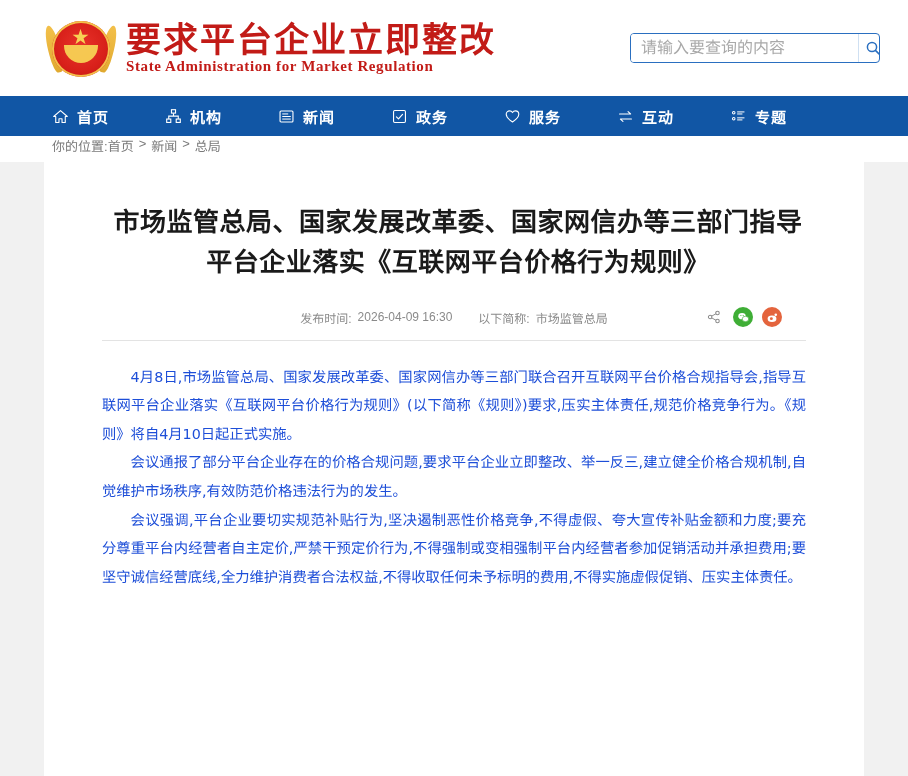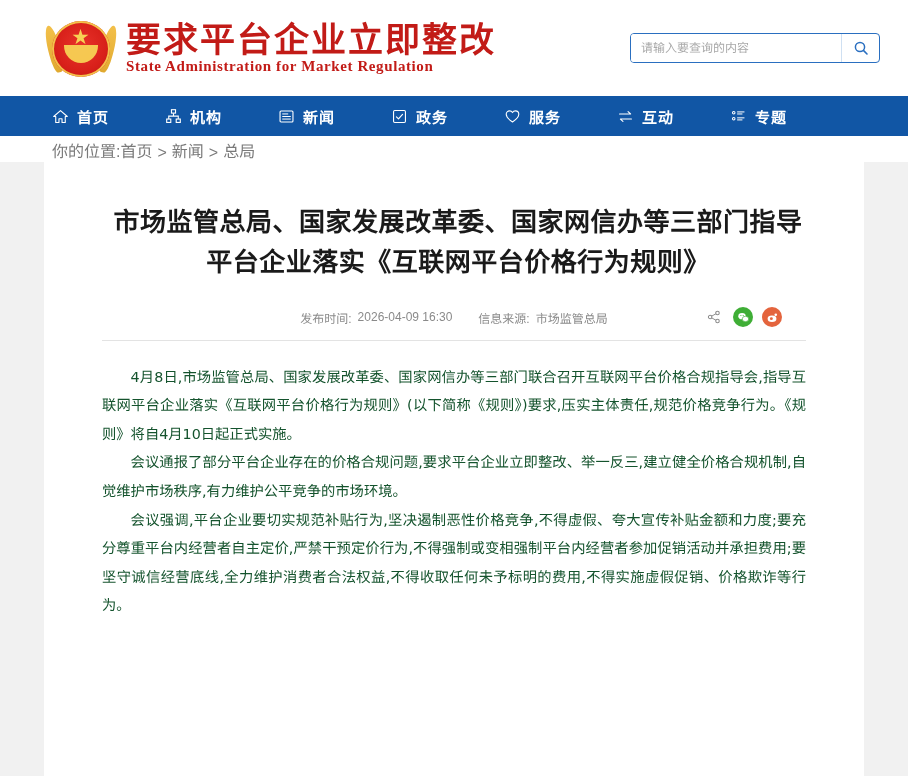--- a/index.html
+++ b/index.html
@@ -82,21 +82,21 @@
     display: flex;
     align-items: center;
     background: #fff;
     overflow: hidden;
   }
   .search-input {
     border: 0; outline: 0;
     flex: 1 1 auto;
     height: 100%;
     padding: 0 10px;
-    font-size: 12px;
+    font-size: 16px;
     color: #333;
     font-family: "Liberation Sans", sans-serif;
   }
   .search-input::placeholder { color: #a9a9a9; }
   .search-btn {
     width: 38px; height: 100%;
     border: 0; background: transparent;
     border-left: 1px solid #cfe0f2;
     cursor: pointer;
     display: flex; align-items: center; justify-content: center;
@@ -123,24 +123,24 @@
     cursor: pointer;
     white-space: nowrap;
   }
   .nav-item .ni-label { font-weight: bold; letter-spacing: 1px; }
   .nav-icon { width: 17px; height: 17px; display: block; }
 
   
   .breadcrumb {
     height: 26px;
     background: #ffffff;
-    font-size: 16px;
+    font-size: 13px;
     color: #7a7a7a;
     display: flex;
-    align-items: flex-end;
+    align-items: flex-start;
     padding-left: 52px;
   }
   .breadcrumb a { color: #7a7a7a; text-decoration: none; }
   .breadcrumb .sep { margin: 0 5px; }
 
   
   .page-bg {
     background: #f1f1f1;
     height: calc(776px - 96px - 40px - 26px);
     padding: 0;
@@ -188,21 +188,21 @@
   .divider {
     margin-top: 14px;
     border-top: 1px solid #e3e3e3;
   }
 
   .body-text {
     margin-top: 22px;
     font-family: "DejaVu Sans", sans-serif;
     font-size: 14.3px;
     line-height: 2.0;
-    color: #14532d;
+    color: #1d4ed8;
     text-align: justify;
   }
   .body-text p { margin: 0; text-indent: 2em; }
 </style>
 </head>
 <body>
 
 <div class="header">
   <div class="emblem">
     <div class="wheat-l"></div>
@@ -301,21 +301,21 @@
 </div>
 
 <div class="page-bg">
   <div class="card">
 
     <h1 class="article-title">市场监管总局、国家发展改革委、国家网信办等三部门指导平台企业落实《互联网平台价格行为规则》</h1>
 
     <div class="meta-row">
       <span class="meta-item">发布时间:</span>
       <span class="meta-item" style="margin-left:-20px;">2026-04-09 16:30</span>
-      <span class="meta-item">信息来源:</span>
+      <span class="meta-item">以下简称:</span>
       <span class="meta-item" style="margin-left:-20px;text-align:right;">市场监管总局</span>
 
       <span class="share-group">
         <span class="share-ico share-plain">
           <svg width="14" height="14" viewBox="0 0 16 16">
             <circle cx="12" cy="3.4" r="2" fill="none" stroke="#8a8a8a" stroke-width="1.2"></circle>
             <circle cx="12" cy="12.6" r="2" fill="none" stroke="#8a8a8a" stroke-width="1.2"></circle>
             <circle cx="3.6" cy="8" r="2" fill="none" stroke="#8a8a8a" stroke-width="1.2"></circle>
             <line x1="5.4" y1="7" x2="10.2" y2="4.3" stroke="#8a8a8a" stroke-width="1.1"></line>
             <line x1="5.4" y1="9" x2="10.2" y2="11.7" stroke="#8a8a8a" stroke-width="1.1"></line>
@@ -336,18 +336,18 @@
             <circle cx="12" cy="4.6" r="1.6" fill="#fff"></circle>
           </svg>
         </span>
       </span>
     </div>
 
     <div class="divider"></div>
 
     <div class="body-text">
       <p>4月8日,市场监管总局、国家发展改革委、国家网信办等三部门联合召开互联网平台价格合规指导会,指导互联网平台企业落实《互联网平台价格行为规则》(以下简称《规则》)要求,压实主体责任,规范价格竞争行为。《规则》将自4月10日起正式实施。</p>
-      <p>会议通报了部分平台企业存在的价格合规问题,要求平台企业立即整改、举一反三,建立健全价格合规机制,自觉维护市场秩序,有力维护公平竞争的市场环境。</p>
-      <p>会议强调,平台企业要切实规范补贴行为,坚决遏制恶性价格竞争,不得虚假、夸大宣传补贴金额和力度;要充分尊重平台内经营者自主定价,严禁干预定价行为,不得强制或变相强制平台内经营者参加促销活动并承担费用;要坚守诚信经营底线,全力维护消费者合法权益,不得收取任何未予标明的费用,不得实施虚假促销、价格欺诈等行为。</p>
+      <p>会议通报了部分平台企业存在的价格合规问题,要求平台企业立即整改、举一反三,建立健全价格合规机制,自觉维护市场秩序,有效防范价格违法行为的发生。</p>
+      <p>会议强调,平台企业要切实规范补贴行为,坚决遏制恶性价格竞争,不得虚假、夸大宣传补贴金额和力度;要充分尊重平台内经营者自主定价,严禁干预定价行为,不得强制或变相强制平台内经营者参加促销活动并承担费用;要坚守诚信经营底线,全力维护消费者合法权益,不得收取任何未予标明的费用,不得实施虚假促销、压实主体责任。</p>
     </div>
 
   </div>
 </div>
 
 </body></html>

